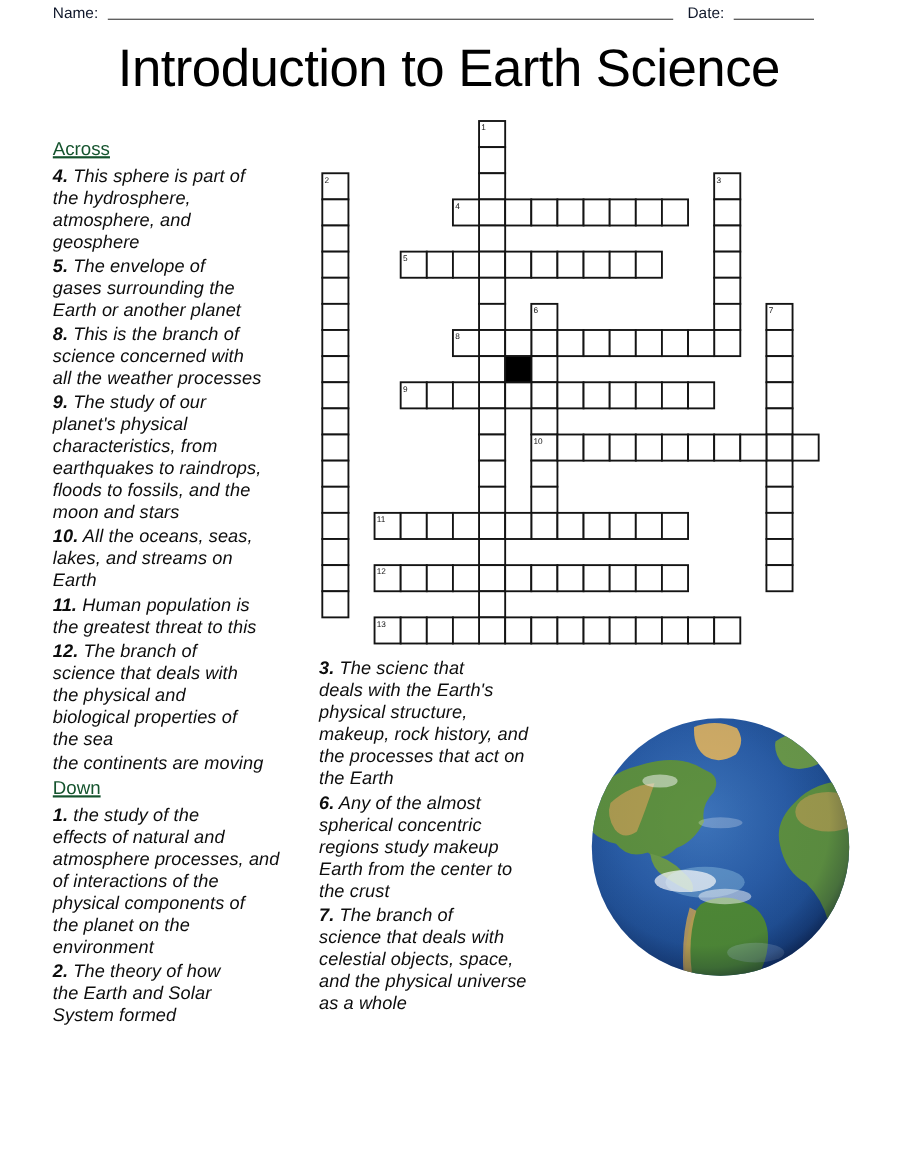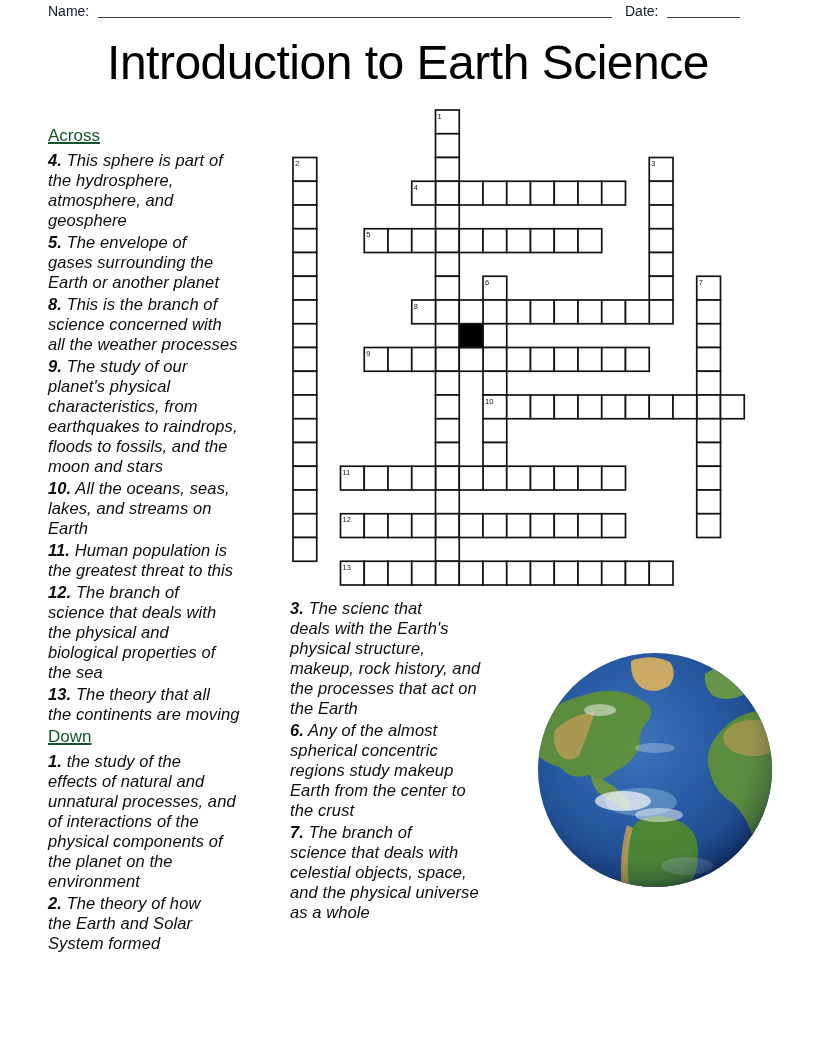--- a/index.html
+++ b/index.html
@@ -77,30 +77,29 @@
         <div class="cl">the greatest threat to this</div>
       </div>
       <div class="clue">
         <div class="cl"><b>12.</b> The branch of</div>
         <div class="cl">science that deals with</div>
         <div class="cl">the physical and</div>
         <div class="cl">biological properties of</div>
         <div class="cl">the sea</div>
       </div>
       <div class="clue">
-        <div class="cl"><b>13.</b> The theory that all</div>
         <div class="cl">the continents are moving</div>
       </div>
     </div>
   <div class="colhead down">Down</div>
   <div id="down-clues-left">
       <div class="clue">
         <div class="cl"><b>1.</b> the study of the</div>
         <div class="cl">effects of natural and</div>
-        <div class="cl">unnatural processes, and</div>
+        <div class="cl">atmosphere processes, and</div>
         <div class="cl">of interactions of the</div>
         <div class="cl">physical components of</div>
         <div class="cl">the planet on the</div>
         <div class="cl">environment</div>
       </div>
       <div class="clue">
         <div class="cl"><b>2.</b> The theory of how</div>
         <div class="cl">the Earth and Solar</div>
         <div class="cl">System formed</div>
       </div>

